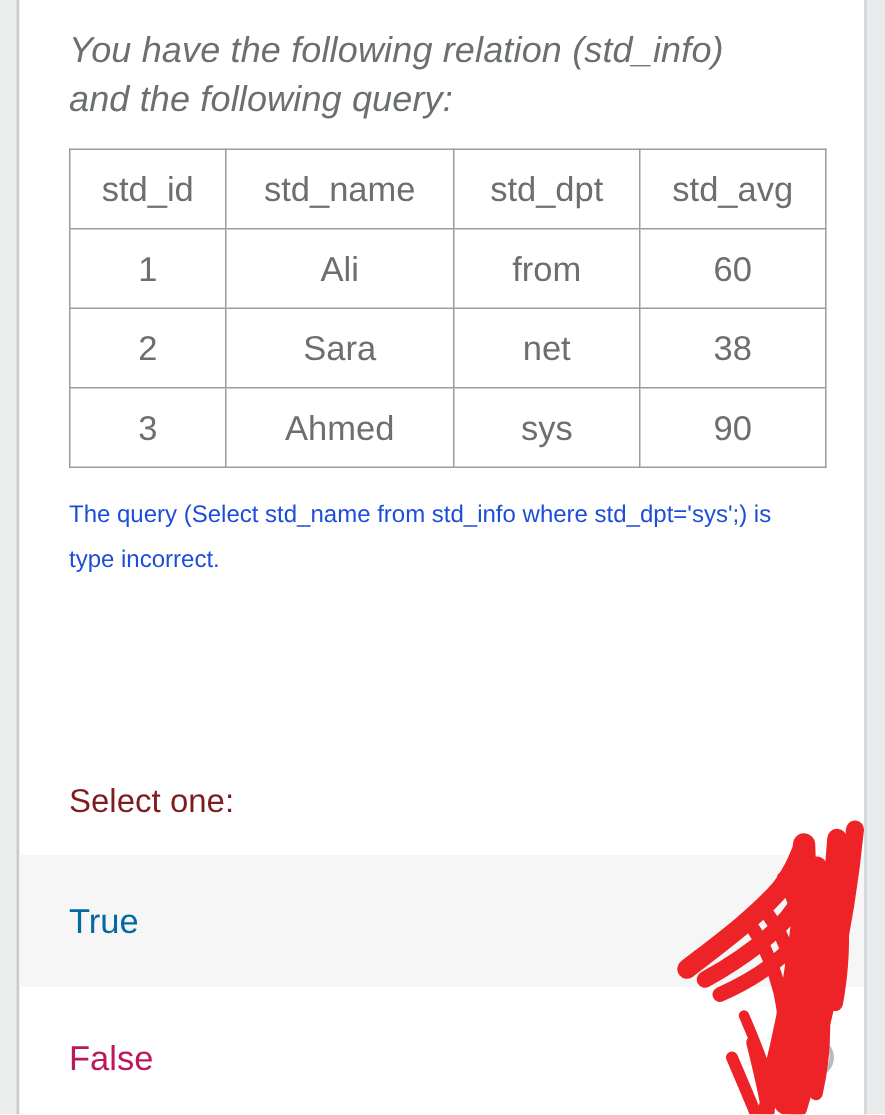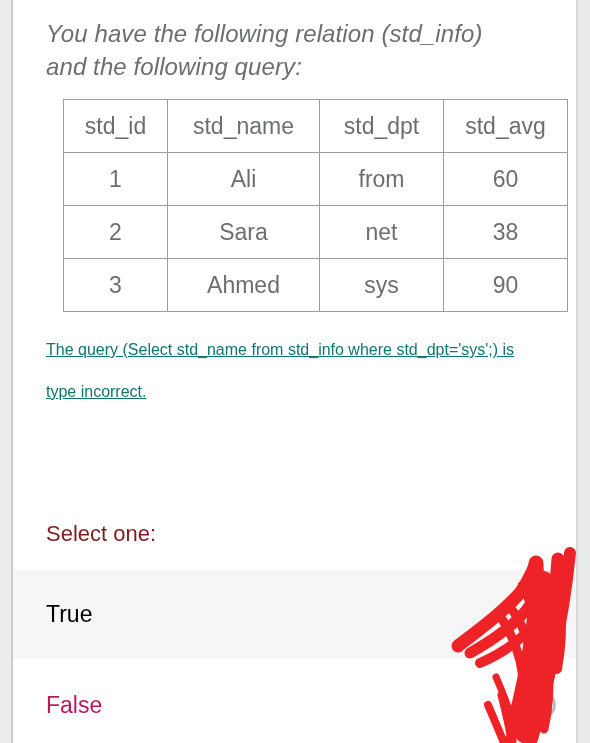--- a/index.html
+++ b/index.html
@@ -68,21 +68,20 @@
   }
 
   
   .rel-table {
     position: absolute;
     left: 33px;
     top: 99px;
     width: 504px;
     border-collapse: collapse;
     table-layout: fixed;
-    margin-left: 17px;
   }
   .rel-table td, .rel-table th {
     border: 1px solid #9a9d9f;
     text-align: center;
     font-weight: 400;
     color: #6b6f72;
     font-size: 23px;
     height: 53px;
     padding: 0;
     vertical-align: middle;
@@ -92,23 +91,22 @@
   .rel-table col.c1 { width: 152px; }
   .rel-table col.c2 { width: 124px; }
   .rel-table col.c3 { width: 124px; }
 
   .query-note {
     position: absolute;
     left: 33px;
     top: 329px;
     width: 470px;
     font-size: 16px;
-    line-height: 42px;
-    color: #0f766e;
-    text-decoration: underline;
+    line-height: 30px;
+    color: #1d4ed8;
   }
 
   .select-one {
     position: absolute;
     left: 33px;
     top: 519px;
     font-size: 22px;
     color: #7f1d1d;
     line-height: 30px;
   }
@@ -125,21 +123,21 @@
   .option-false { top: 661px; }
 
   .option-label {
     position: absolute;
     left: 33px;
     top: 50%;
     transform: translateY(-50%);
     font-size: 23px;
     line-height: 30px;
   }
-  .option-true .option-label  { color: #000000; }
+  .option-true .option-label  { color: #0369a1; }
   .option-false .option-label { color: #be185d; }
 
   .radio {
     position: absolute;
     right: 20px;
     top: 50%;
     transform: translateY(-50%);
     width: 26px; height: 26px;
     border: 3px solid #b9bcbe;
     border-radius: 50%;

